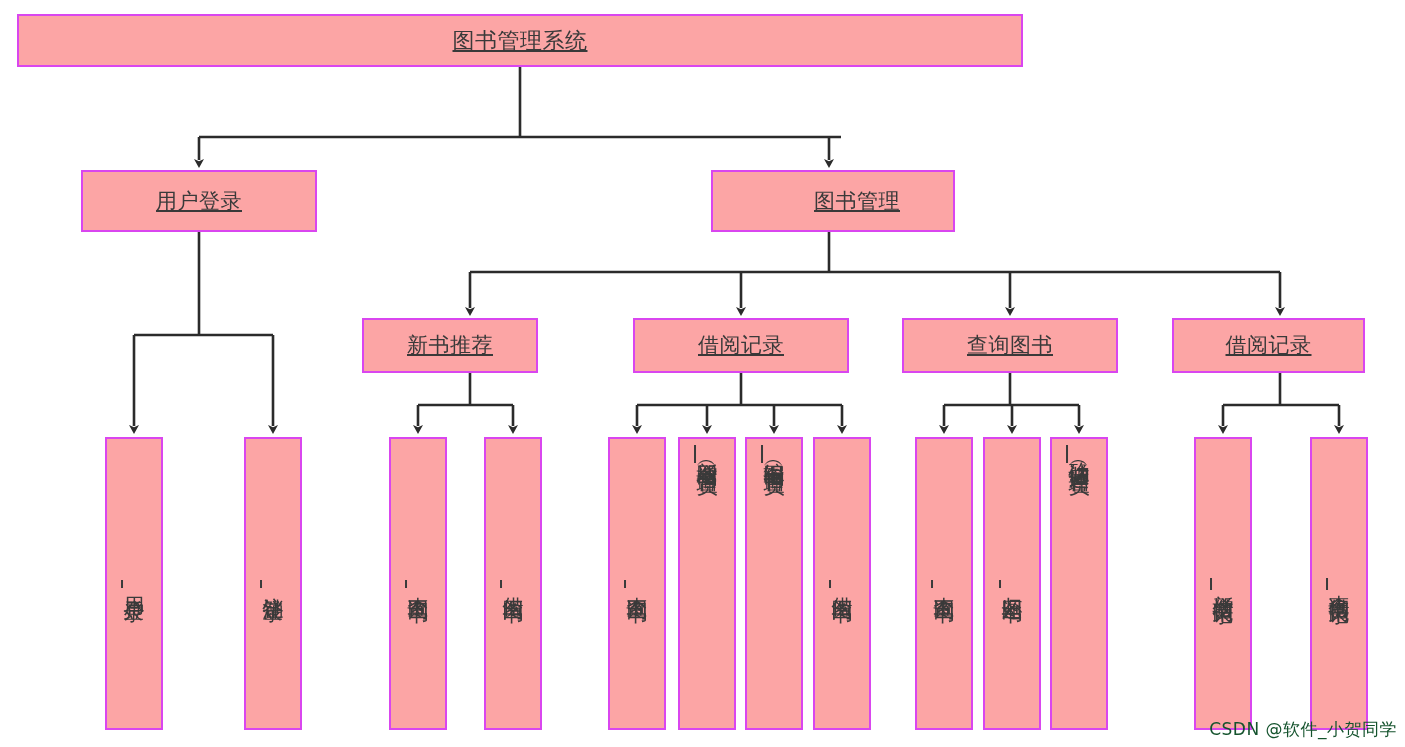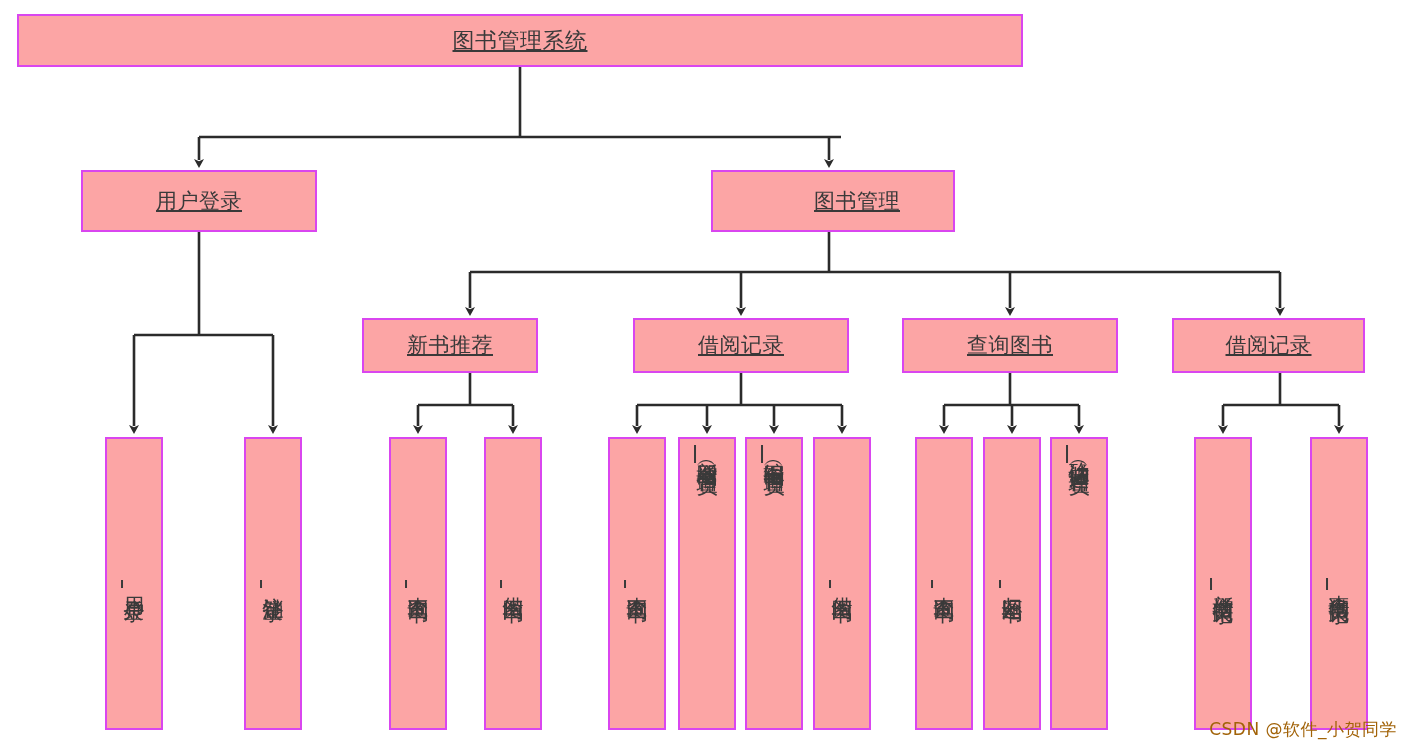--- a/index.html
+++ b/index.html
@@ -69,21 +69,21 @@
   }
   .node.vert.centered {
     align-items: center;
     padding-top: 0;
   }
   #watermark {
     position: absolute;
     right: 8px;
     bottom: 6px;
     font-size: 17px;
-    color: #a16207;
+    color: #14532d;
     letter-spacing: 0.5px;
     white-space: nowrap;
     font-family: "DejaVu Sans", "Liberation Sans", sans-serif;
   }
 </style>
 </head>
 <body>
 
 <div id="diagram-root">
 

